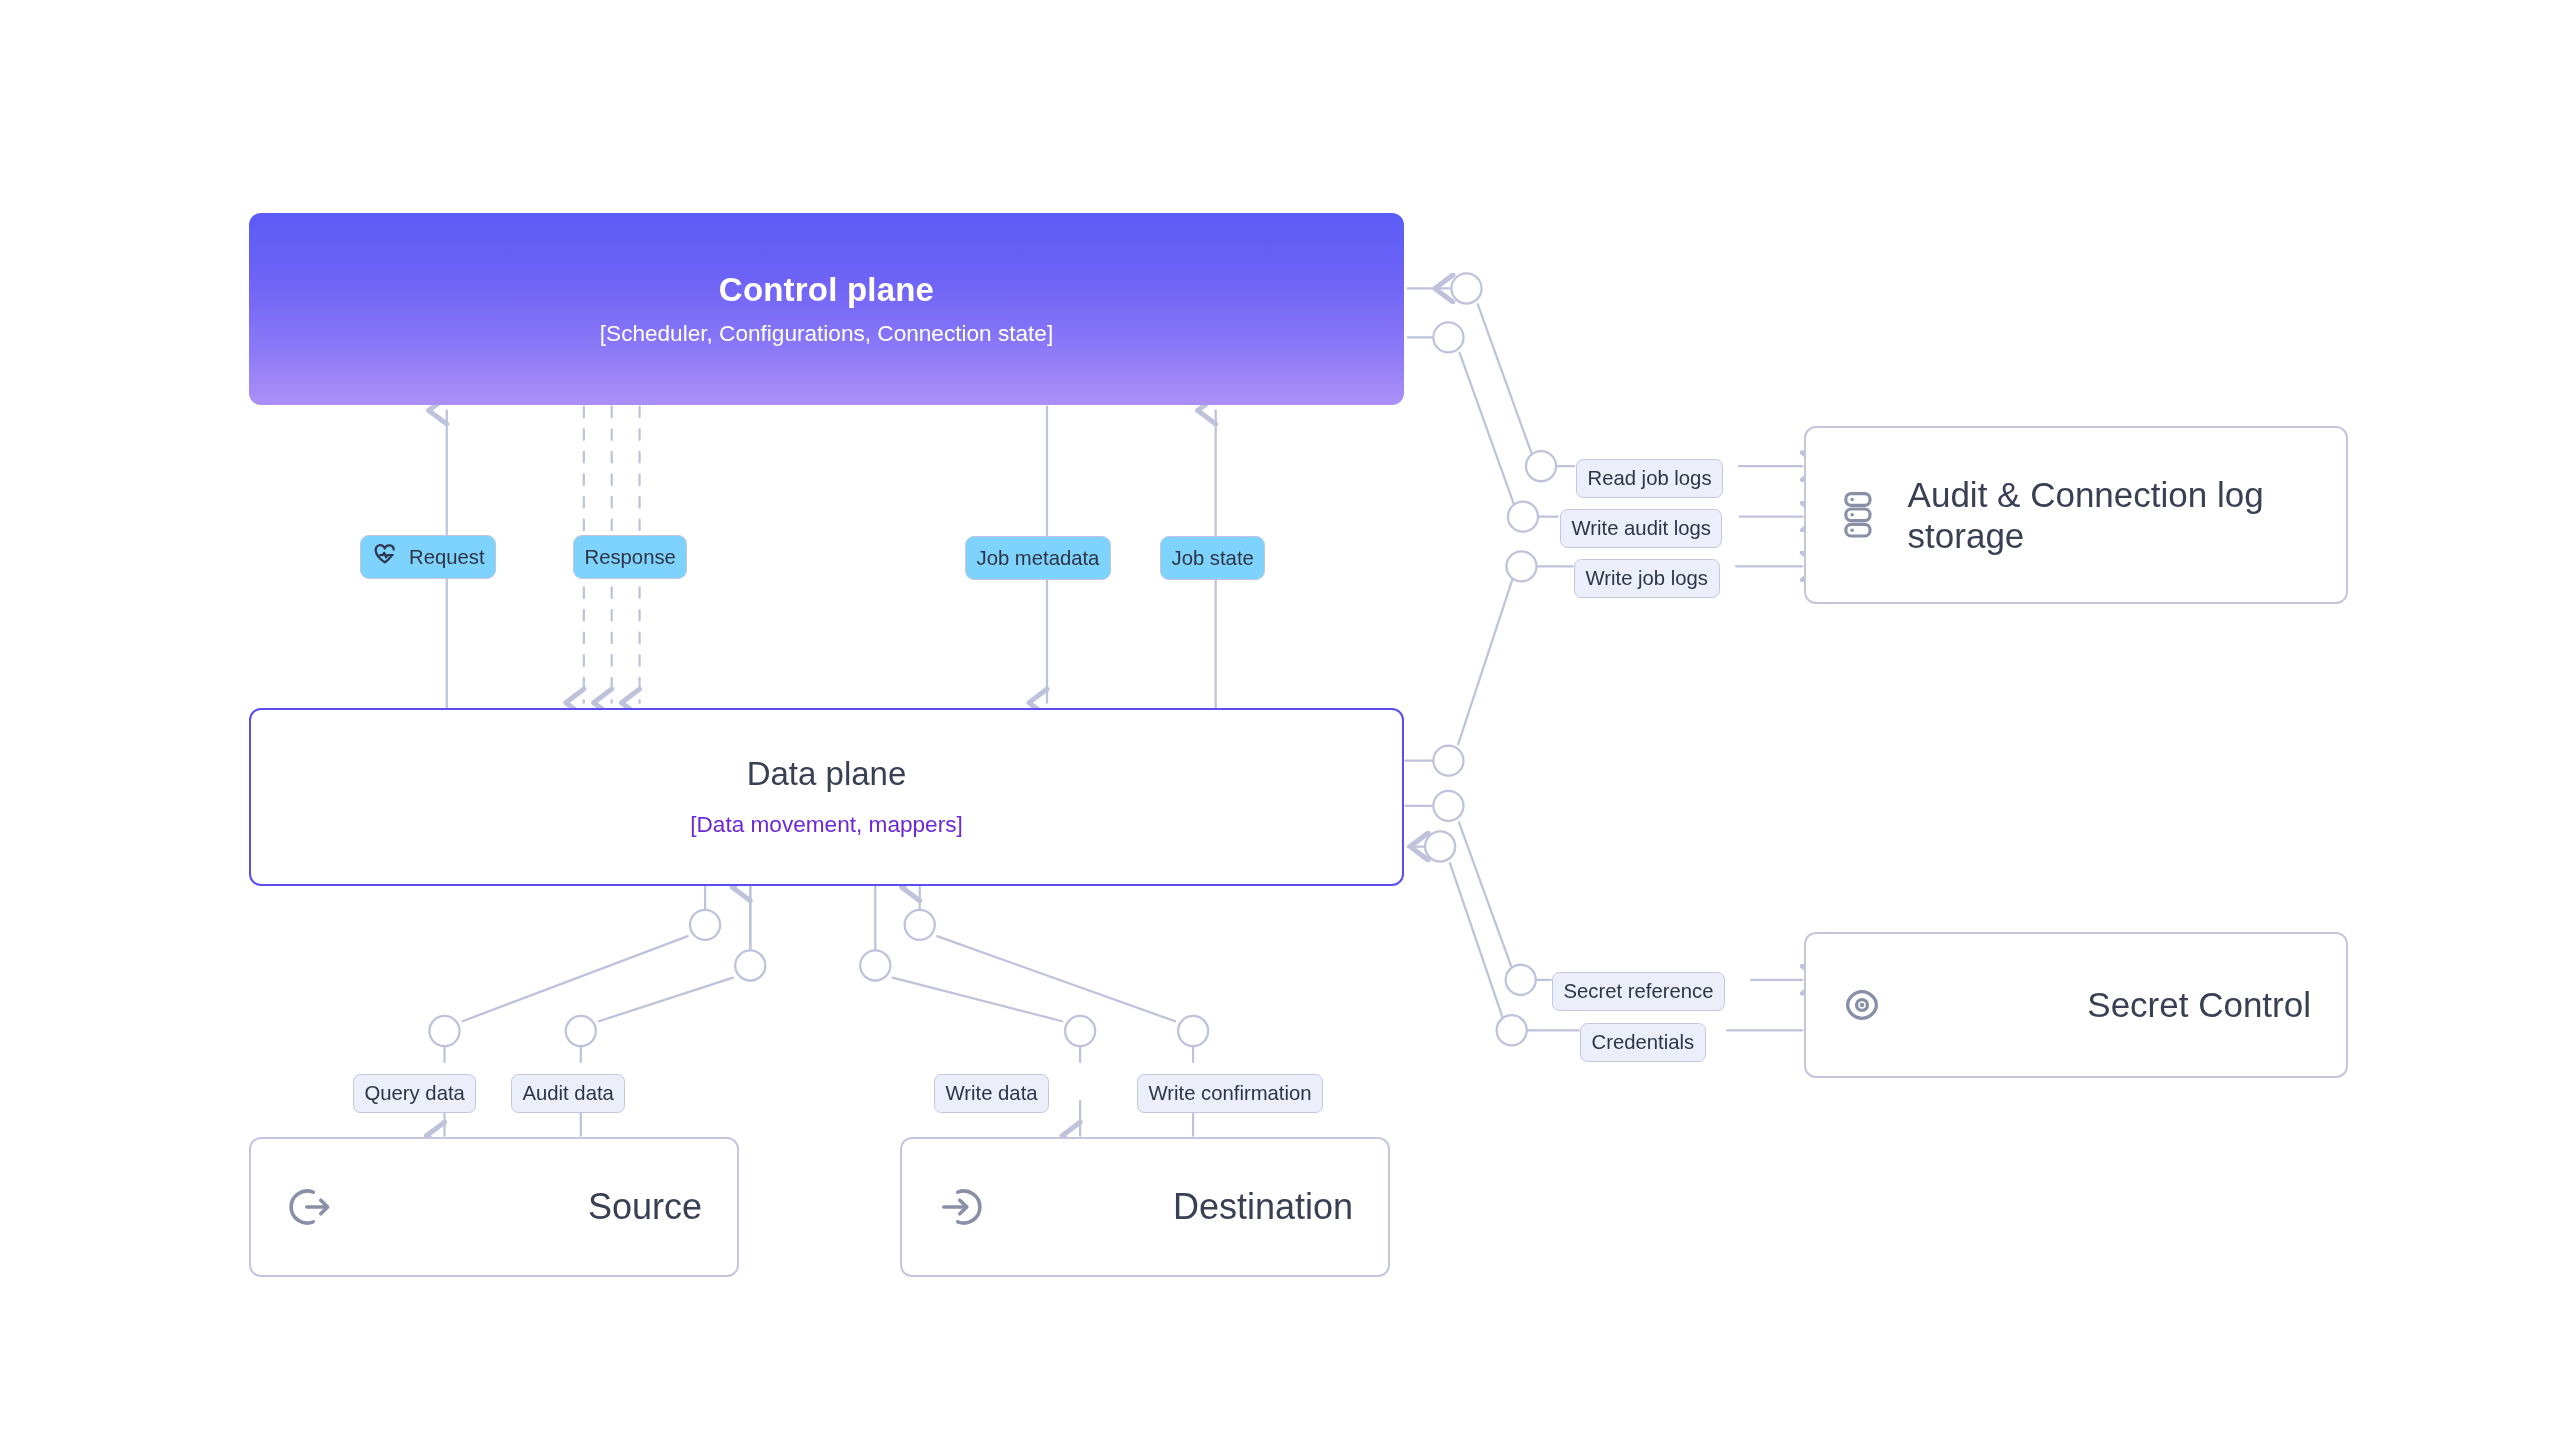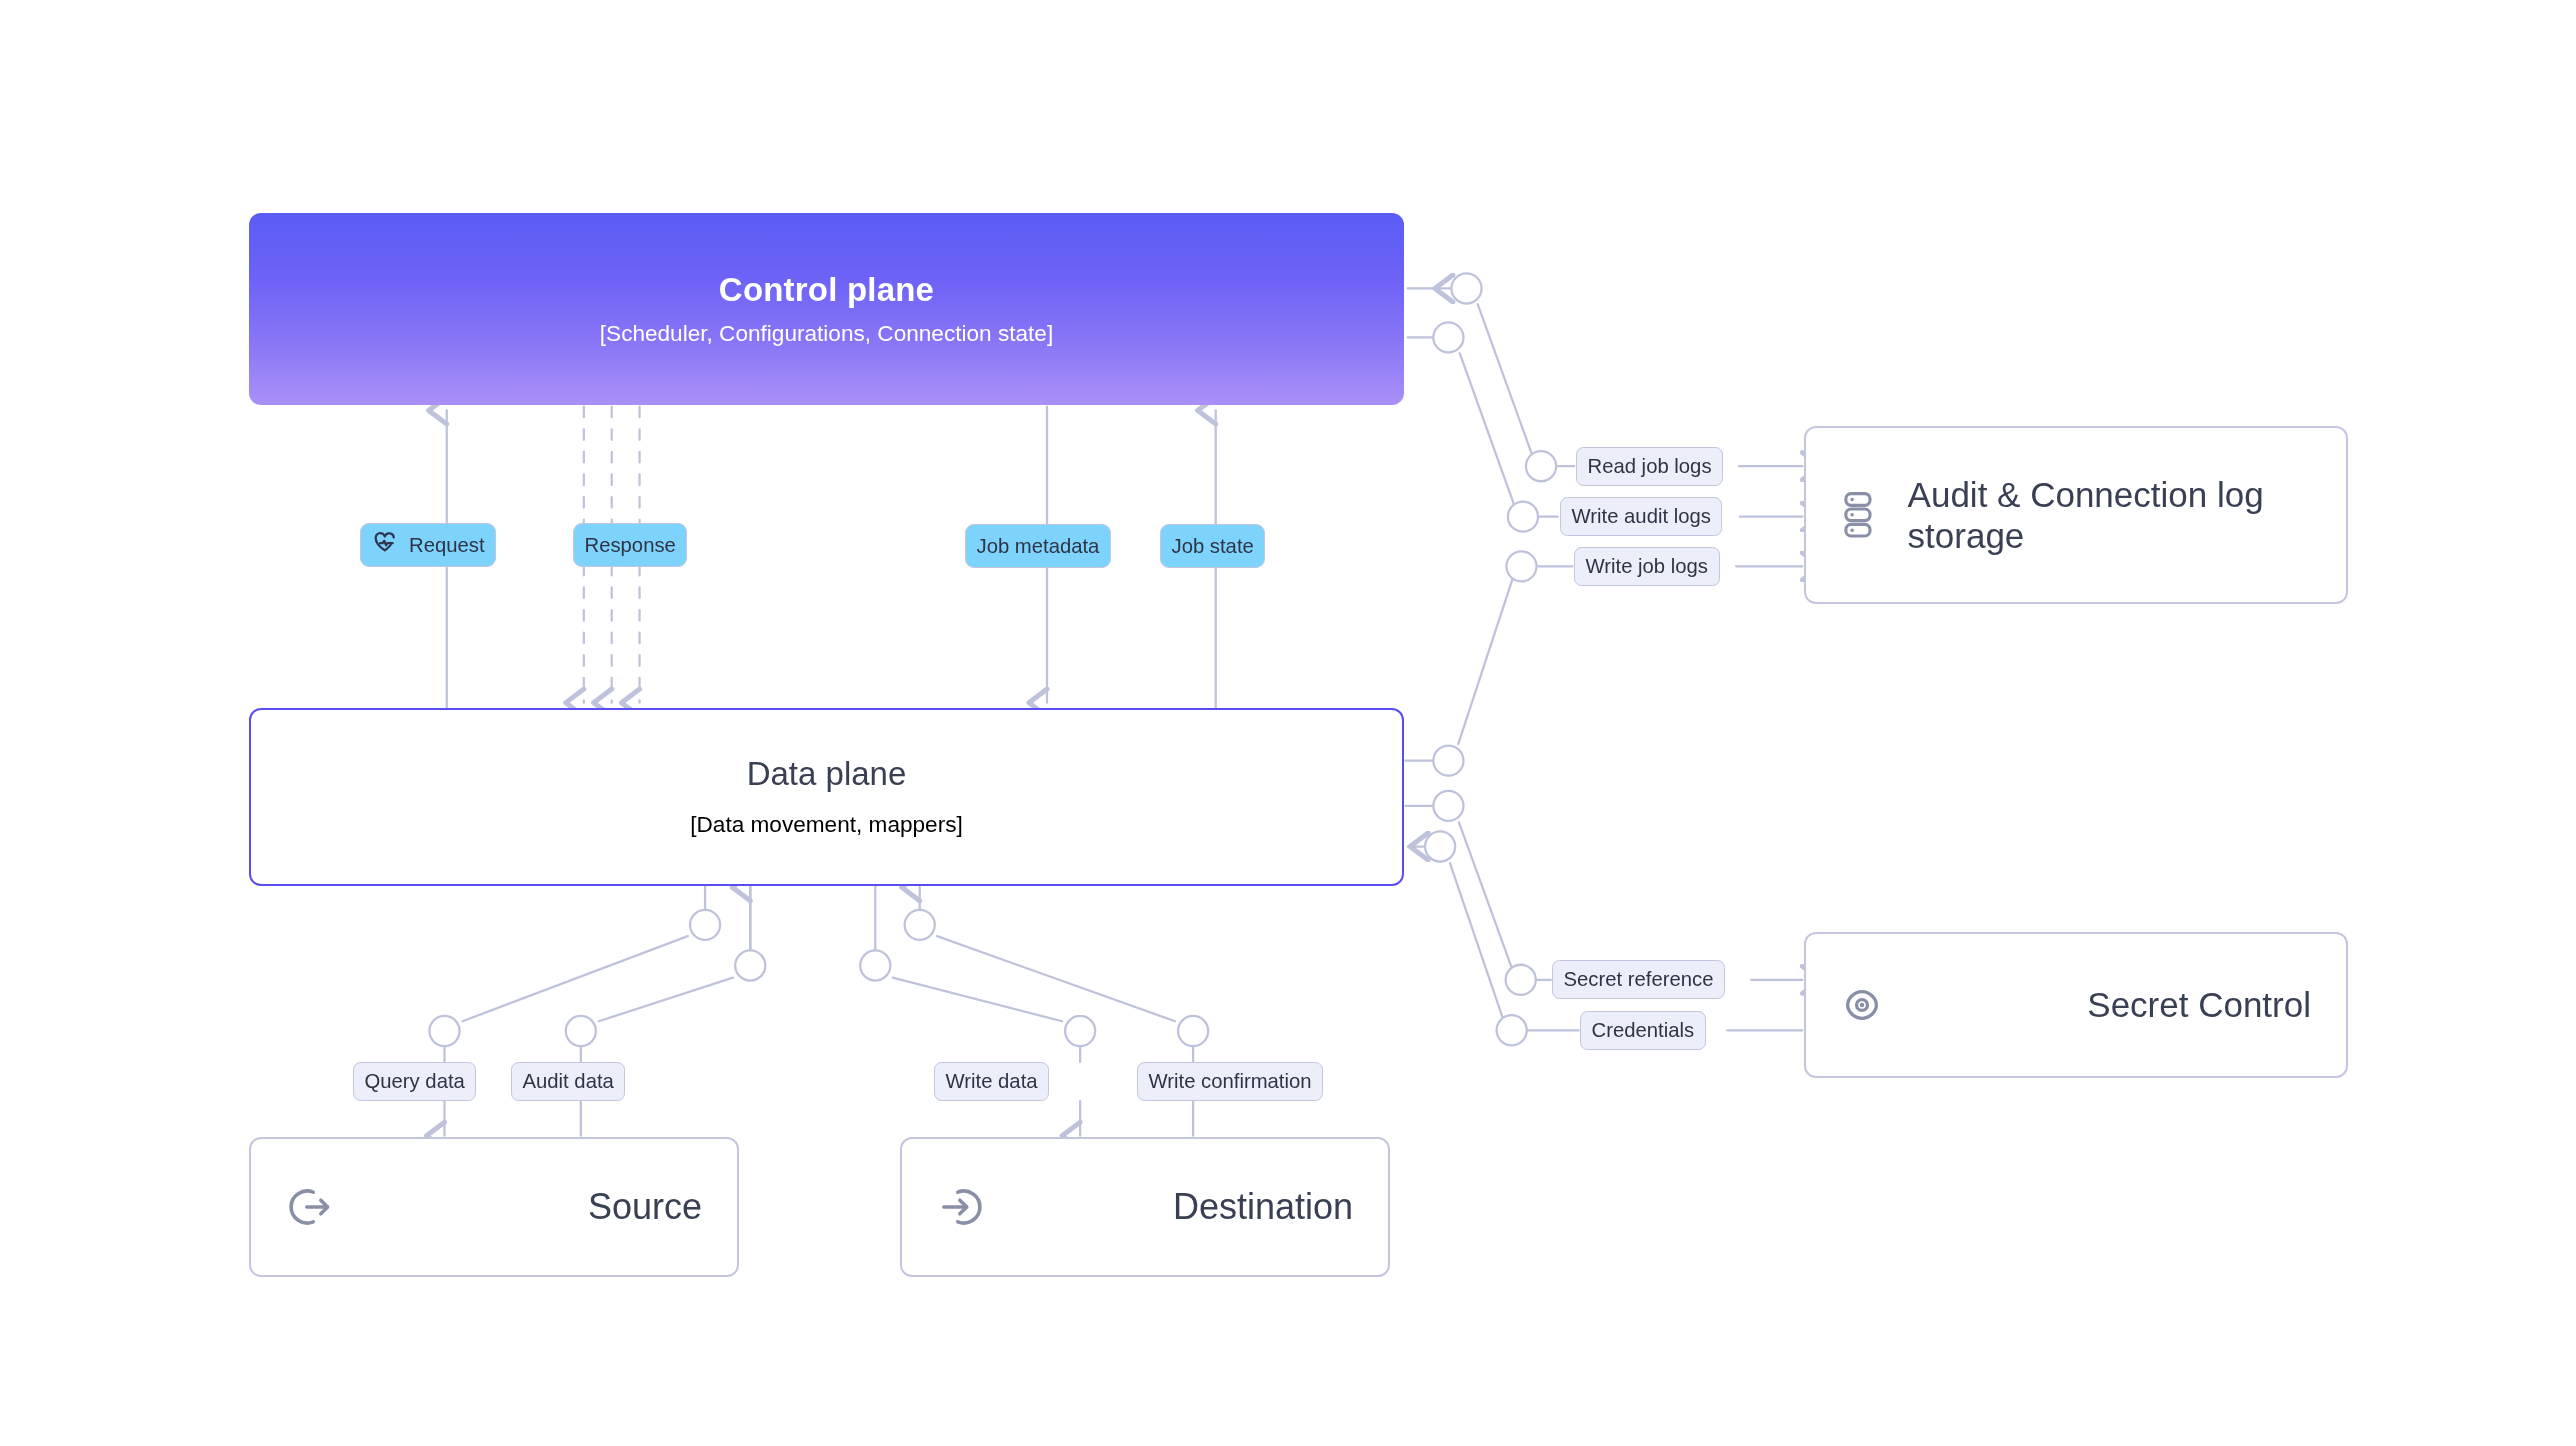--- a/index.html
+++ b/index.html
@@ -22,21 +22,21 @@
     color:#ffffff;
   }
   #control-plane .plane-title{font-size:33px;font-weight:700;letter-spacing:0.2px;line-height:1.1;}
   #control-plane .plane-sub{font-size:22.6px;font-weight:400;margin-top:13.6px;line-height:1.1;}
   #data-plane{
     left:249px;top:708px;width:1155px;height:178px;
     background:#ffffff;border:2.3px solid #5a4ef0;
     color:#3c4257;
   }
   #data-plane .plane-title{font-size:33px;font-weight:400;color:#3a4054;line-height:1.1;}
-  #data-plane .plane-sub{font-size:22.6px;font-weight:400;color:#000000;margin-top:21px;line-height:1.1;}
+  #data-plane .plane-sub{font-size:22.6px;font-weight:400;color:#6d28d9;margin-top:21px;line-height:1.1;}
 
   
   .card{
     position:absolute;box-sizing:border-box;background:#ffffff;
     border:2.3px solid #c3c6de;border-radius:12px;
     display:flex;flex-direction:row;align-items:center;gap:25.6px;
     padding:0 35px;color:#3a4054;justify-content:space-between;
   }
   .card .card-label{font-size:35px;font-weight:400;line-height:1.18;}
   #audit-storage{left:1804px;top:426px;width:544px;height:178px;}
@@ -45,21 +45,21 @@
   #destination-node{left:900px;top:1137px;width:490px;height:140px;}
   #source-node .card-label,#destination-node .card-label{font-size:36px;}
   .card .icon{flex:0 0 auto;display:flex;align-items:center;justify-content:center;}
 
   
   .pill{
     position:absolute;box-sizing:border-box;
     display:flex;align-items:center;justify-content:center;gap:12px;
     border:1.5px solid #c3c6de;border-radius:7.5px;
     font-size:20.3px;color:#2e3446;white-space:nowrap;
-    padding:0 10.5px;height:39px;line-height:1;
+    padding:0 10.5px;height:39px;line-height:1;margin-top:12px;
   }
   .pill.tinted{background:#eceffa;}
   .pill.plain{background:#7dd3fc;border-radius:9px;height:44px;}
   .pill .pill-text{display:block;}
 
   #pill-request{left:360px;top:523px;width:86px;}
   #pill-request{width:auto;}
   #pill-response{left:573px;top:523px;}
   #pill-job-metadata{left:965px;top:524px;}
   #pill-job-state{left:1160px;top:524px;}

